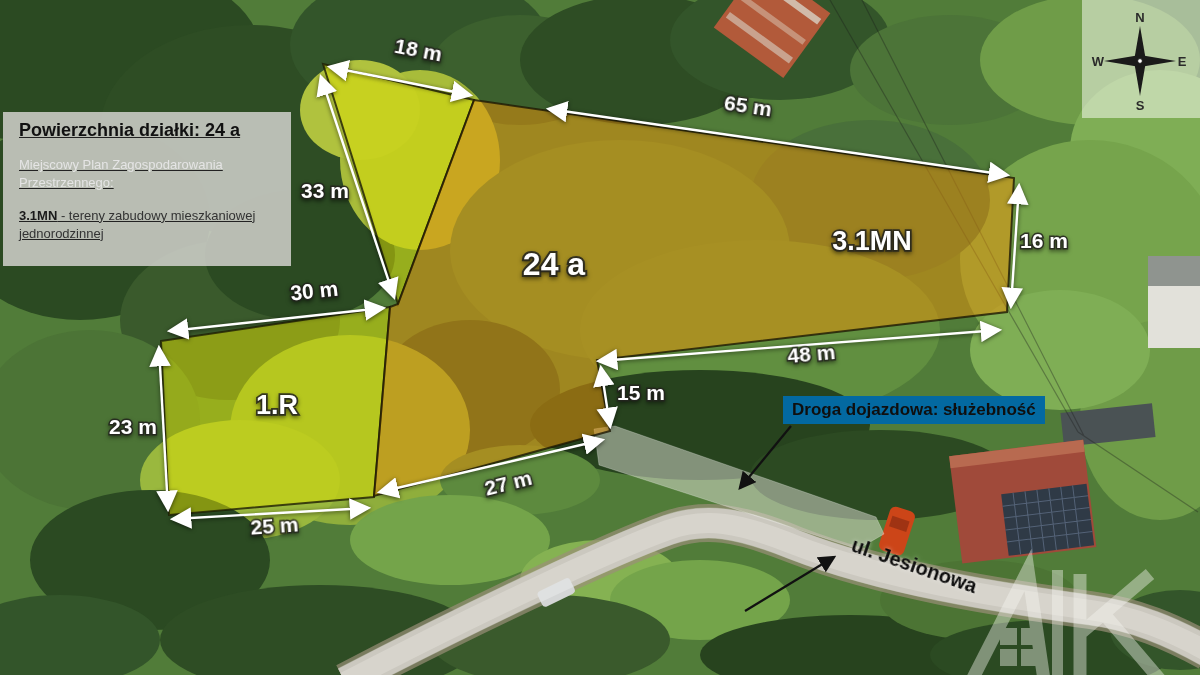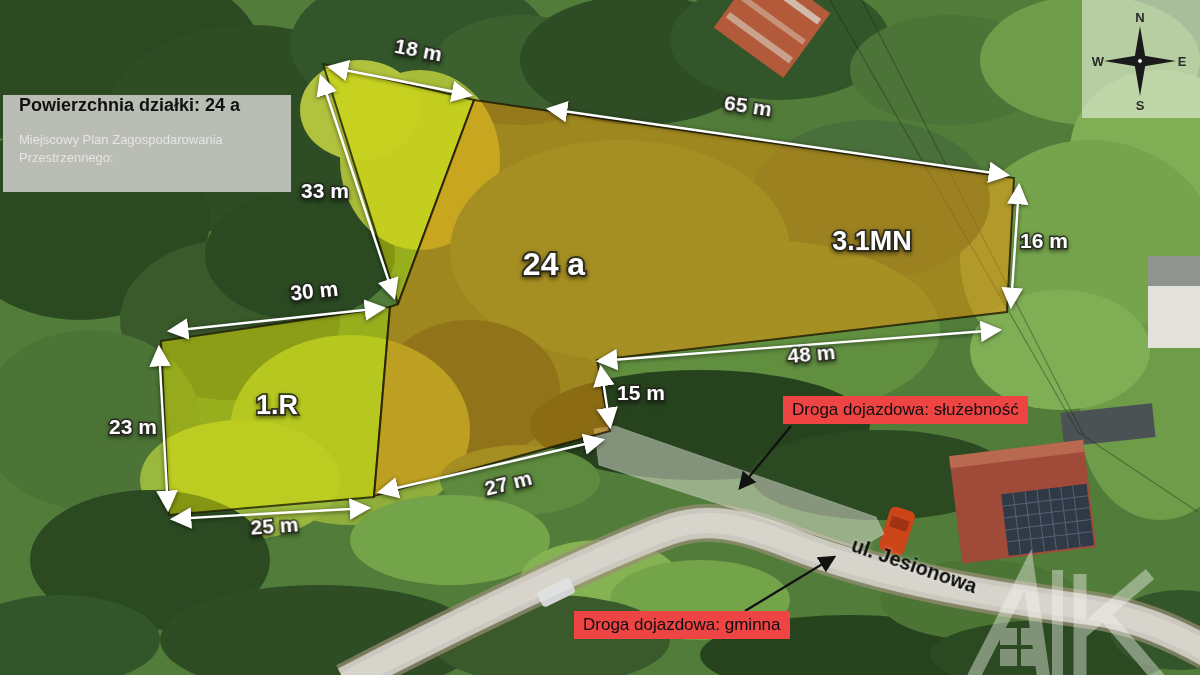--- a/index.html
+++ b/index.html
@@ -13,28 +13,28 @@
        text-anchor:middle;}
   .big{font-size:32px;stroke-width:4px;}
   .mid{font-size:27px;stroke-width:3.5px;}
   .street-txt{font-family:"Liberation Sans",sans-serif;font-weight:bold;font-size:20px;
        fill:#0d0d0d;text-anchor:middle;}
   .compass-letter{font-family:"Liberation Sans",sans-serif;font-weight:bold;font-size:13px;
        fill:#2b2b2b;text-anchor:middle;}
   g.shadowed{filter:drop-shadow(0 2px 2px rgba(0,0,0,.55));}
 
   
-  .info-box{position:absolute;left:3px;top:95px;width:256px;
-            background:rgba(208,208,204,.86);color:#222;padding:0 16px 10px 16px;}
+  .info-box{position:absolute;left:3px;top:112px;width:256px;
+            background:rgba(208,208,204,.86);color:#222;padding:8px 16px 10px 16px;text-decoration:underline;}
   .info-title{font-weight:bold;font-size:18px;color:#111;margin-bottom:15px;}
   .info-para{font-size:13px;line-height:1.38;color:#e5e5e5;margin-bottom:15px;}
   .info-zone{font-size:13px;line-height:1.38;color:#333;margin-bottom:13px;}
   .info-zone b{color:#1a1a1a;}
 
-  .label-box{position:absolute;background:#ef4444;color:#0f0f0f;font-weight:normal;
+  .label-box{position:absolute;background:#0369a1;color:#0f0f0f;font-weight:bold;
              font-size:17px;padding:4px 9px;white-space:nowrap;}
   .label-easement{left:783px;top:396px;}
   .label-municipal{left:574px;top:611px;}
 </style>
 </head>
 <body>
 
 <div class="stage">
 
 <svg width="1200" height="675" viewBox="0 0 1200 675">
@@ -190,18 +190,18 @@
     <rect x="1000" y="649" width="17" height="17" fill="#f5f5f0" stroke="none"></rect>
     <rect x="1021" y="649" width="17" height="17" fill="#f5f5f0" stroke="none"></rect>
     <rect x="1052" y="570" width="11" height="112" fill="#f5f5f0" stroke="none"></rect>
     <path d="M1080,574 L1080,682 M1082,632 L1150,574 M1104,614 L1162,682"></path>
   </g>
 </svg>
 
 <div class="info-box">
   <div class="info-title">Powierzchnia działki: 24 a</div>
   <div class="info-para">Miejscowy Plan Zagospodarowania Przestrzennego:</div>
+  <div class="info-zone"><b>3.1MN</b><span> - tereny zabudowy mieszkaniowej jednorodzinnej</span></div>
 </div>
 
 <div class="label-box label-easement">Droga dojazdowa: służebność</div>
-<div class="label-box label-municipal">Droga dojazdowa: gminna</div>
 
 </div>
 
 </body></html>

